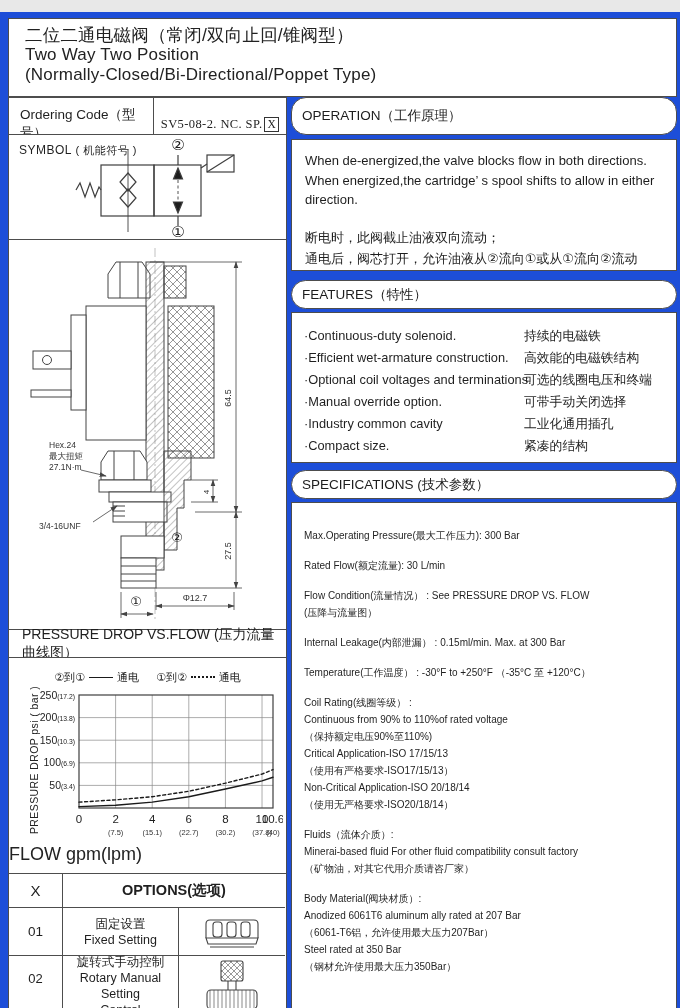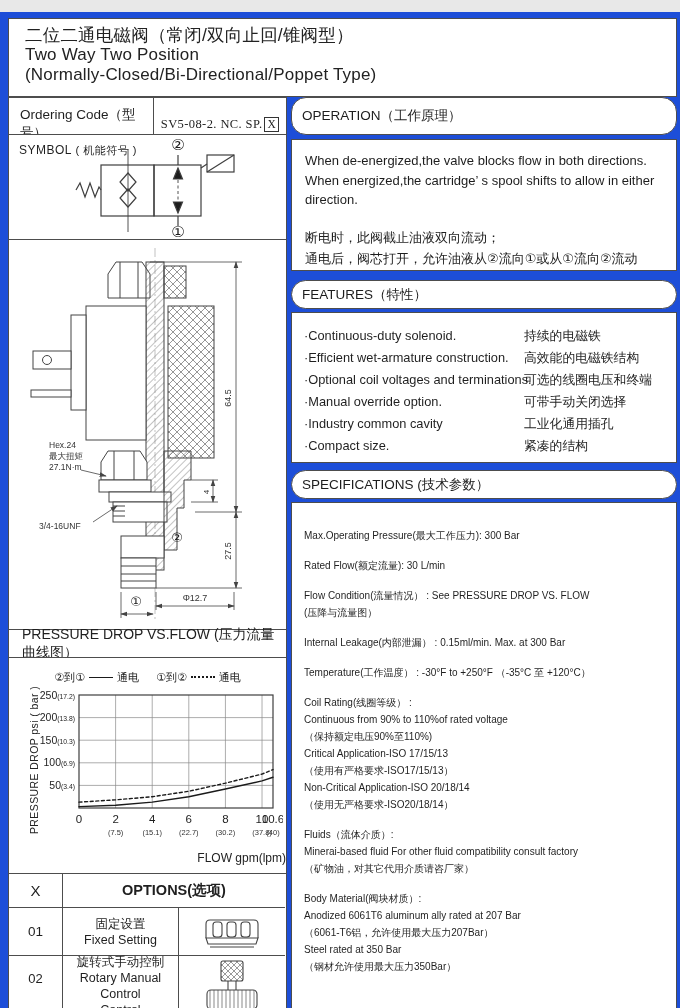--- a/index.html
+++ b/index.html
@@ -36,21 +36,21 @@
   #pressure-header-box { left:8px; top:617px; width:279px; height:29px; display:flex; align-items:center; padding-left:13px; font-size:14px; }
 
   #chart-box { left:8px; top:645px; width:279px; height:217px; }
   #chart-legend { position:absolute; left:0; top:12px; width:100%; text-align:center; font-size:11px; color:#222; }
   .legend-item { display:inline-block; margin:0 7px; }
   .legend-sample { display:inline-block; width:24px; vertical-align:3px; margin:0 4px; border-top:1.6px solid #1a1a1a; }
   .legend-sample.dashed { border-top:2px dotted #1a1a1a; }
   #chart-svg { position:absolute; left:6px; top:32px; }
   #chart-ylabel { position:absolute; left:-60px; top:96px; width:170px; text-align:center;
       transform:rotate(-90deg); font-size:10.5px; letter-spacing:.4px; color:#222; }
-  #chart-xlabel { position:absolute; left:0; bottom:8px; width:100%; text-align:right; font-size:12px; color:#222; }
+  #chart-xlabel { position:absolute; left:0; bottom:8px; width:100%; text-align:left; font-size:18px; color:#222; }
 
   
   #options-table { left:8px; top:861px; width:279px; height:144px; }
   .opt-cell { position:absolute; display:flex; align-items:center; justify-content:center; text-align:center; }
   .b-r { border-right:1.5px solid #4d4d4d; }
   .b-b { border-bottom:1.5px solid #4d4d4d; }
   #opt-hx     { left:0; top:0; width:54px; height:34px; font-size:15px; }
   #opt-hlabel { left:54px; top:0; width:222px; height:34px; font-size:14.5px;font-weight:bold; }
   #opt-r1c    { left:0; top:34px; width:54px; height:48px; font-size:13.5px; }
   #opt-r1l    { left:54px; top:34px; width:116px; height:48px; font-size:12.5px; line-height:16px; flex-direction:column; }
@@ -283,21 +283,21 @@
           <rect x="41" y="8" width="9" height="15" rx="3"></rect>
           <path d="M6,24 L58,24 L56,30 L8,30 Z"></path>
           <line x1="10" y1="33" x2="54" y2="33"></line>
         </g>
       </svg>
     </div>
 
     <div class="opt-cell b-r" id="opt-r2c">02</div>
     <div class="opt-cell b-r" id="opt-r2l">
       <span>旋转式手动控制</span>
-      <span>Rotary Manual Control</span>
+      <span>Rotary Manual Setting</span>
       <span>Control</span>
     </div>
     <div class="opt-cell" id="opt-r2i">
       <svg width="56" height="54" viewBox="0 0 56 54">
         <defs>
           <pattern id="knurl" width="6" height="6" patternUnits="userSpaceOnUse">
             <path d="M0,0 L6,6 M6,0 L0,6" stroke="#555" stroke-width="0.6"></path>
           </pattern>
           <pattern id="ribs" width="4" height="4" patternUnits="userSpaceOnUse">
             <line x1="2" y1="0" x2="2" y2="4" stroke="#555" stroke-width="0.7"></line>

